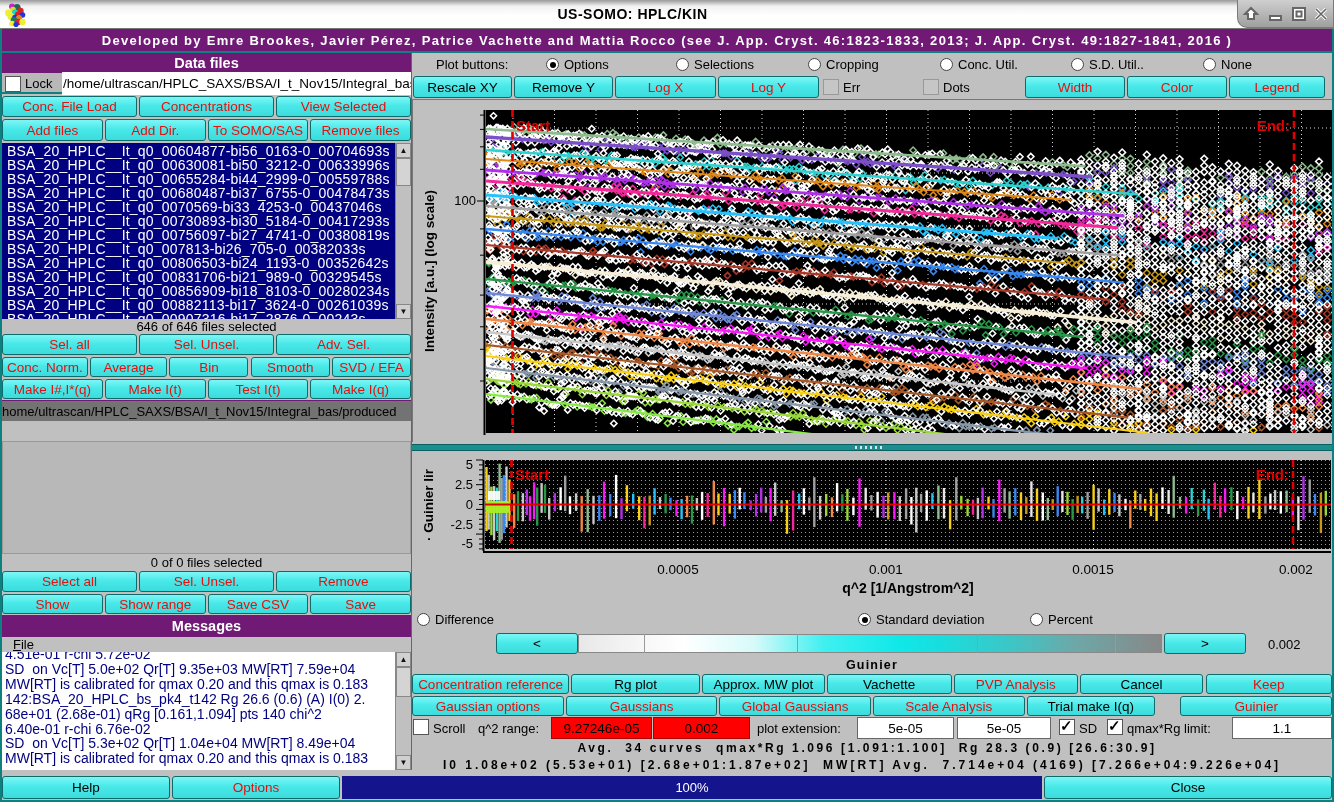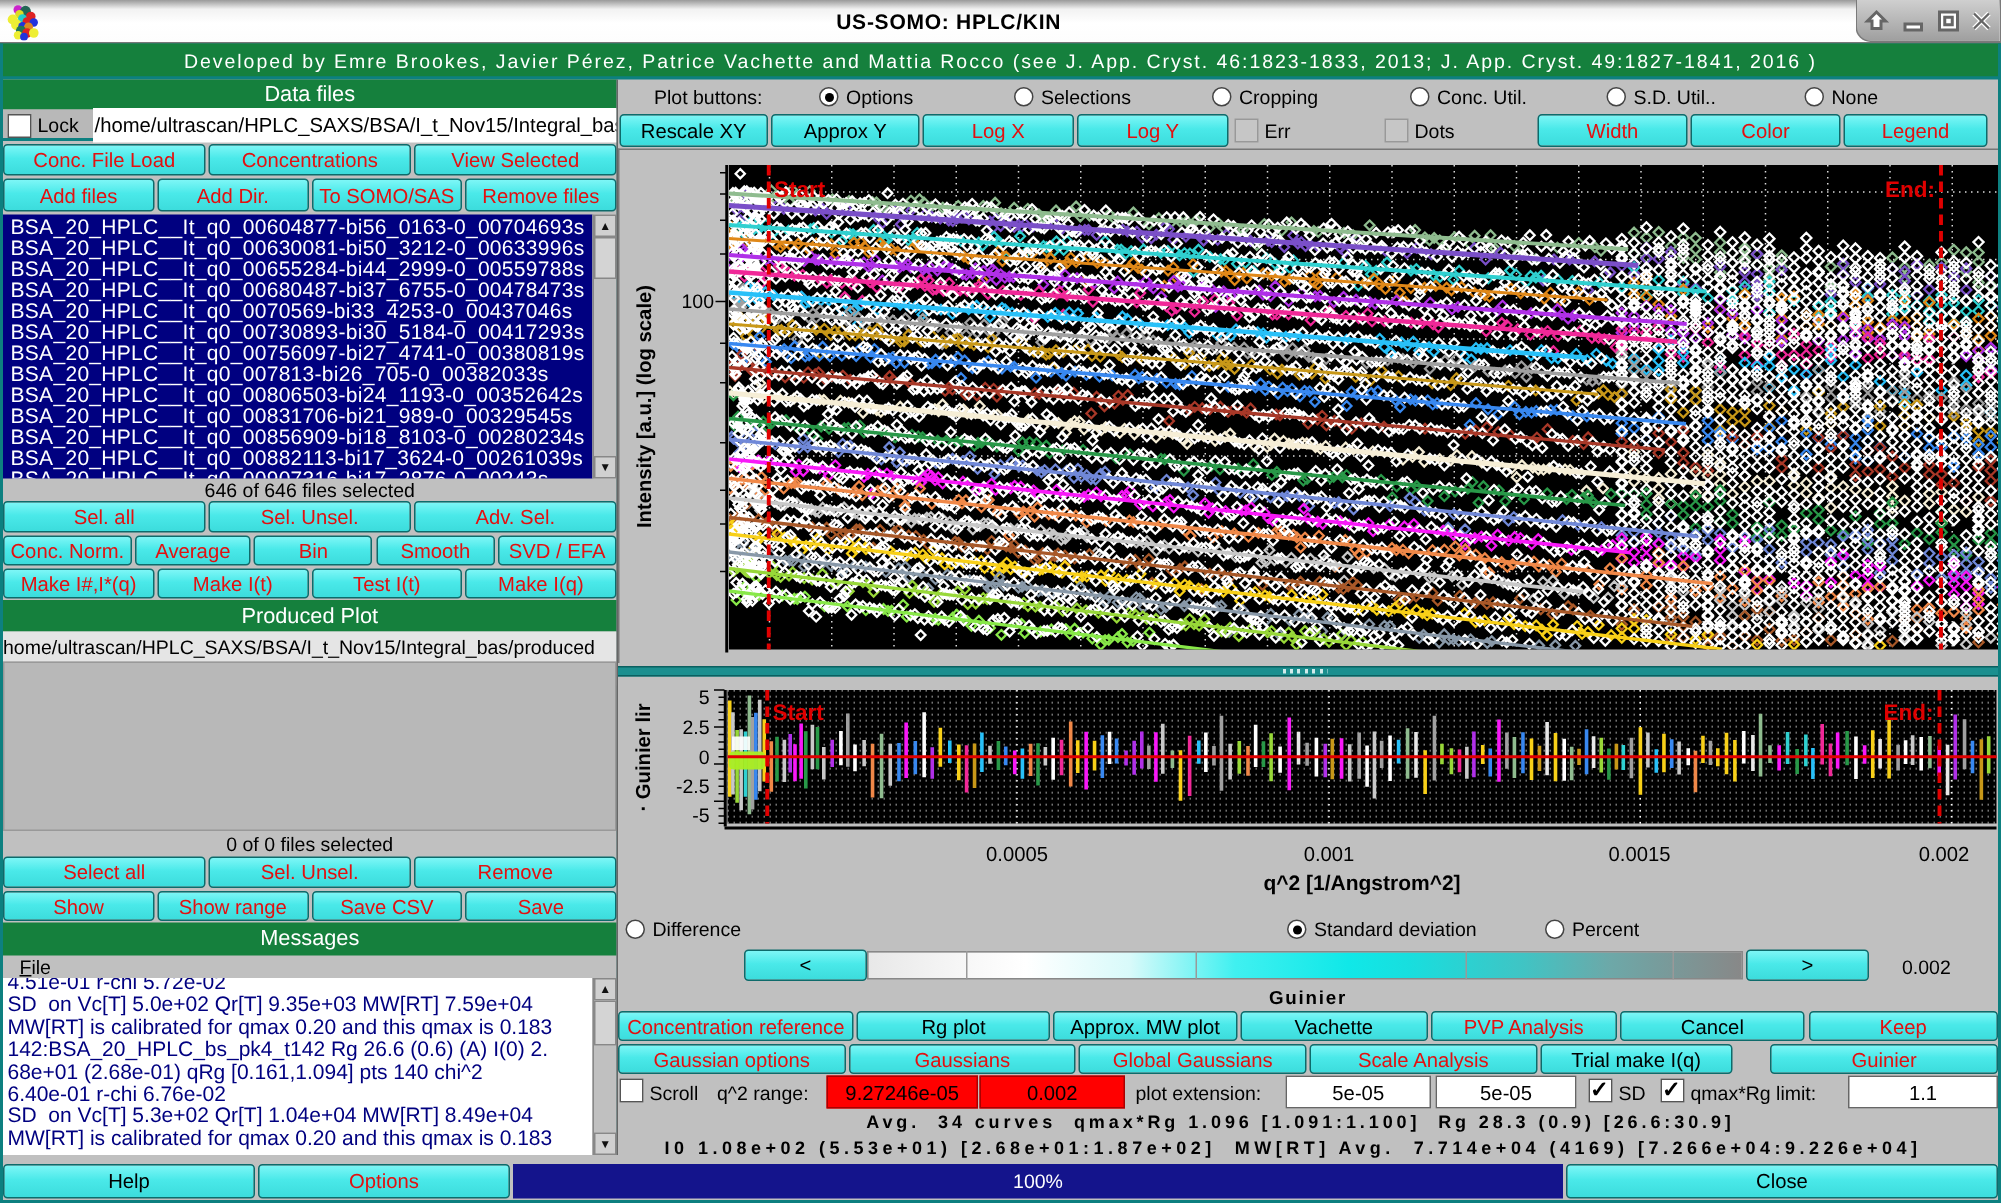--- a/index.html
+++ b/index.html
@@ -1,21 +1,21 @@
 <!DOCTYPE html>
 <html><head><meta charset="utf-8"><title>US-SOMO: HPLC/KIN</title><style>
 *{margin:0;padding:0;box-sizing:border-box}
 html,body{width:1334px;height:802px;overflow:hidden}
 body{font-family:"Liberation Sans",sans-serif;background:#0d8080;position:relative}
 .abs{position:absolute}
 .btn{position:absolute;background:linear-gradient(#7df6f6 0%,#4ae9e9 45%,#3cdcdc 100%);
  border:1.5px solid #0d6b6b;border-radius:3px;color:#000;font-size:13.5px;
  display:flex;align-items:center;justify-content:center;white-space:nowrap}
 .btn.r{color:#e31010}
-.hdr{position:absolute;background:#15803d;color:#fff;font-weight:normal;font-size:14.5px;
+.hdr{position:absolute;background:#701a75;color:#fff;font-weight:bold;font-size:14.5px;
  display:flex;align-items:center;justify-content:center}
 .gray{background:#c0c0c0}
 .lbl{position:absolute;font-size:13px;color:#000;display:flex;align-items:center;white-space:nowrap}
 .inp{position:absolute;background:#fff;border:1.5px solid #666;font-size:13.5px;
  display:flex;align-items:center;justify-content:center;white-space:nowrap}
 .cb{position:absolute;width:16px;height:16px;background:#fff;border:1.5px solid #555}
 .radio{width:13px;height:13px;border-radius:50%;background:#fff;border:1.5px solid #444;display:inline-block;position:absolute}
 .radio.sel::after{content:"";position:absolute;left:2.5px;top:2.5px;width:6px;height:6px;border-radius:50%;background:#000}
 .sb{position:absolute;width:15px;background:#c0c0c0;border-left:1px solid #888}
 .sbbtn{position:absolute;left:0;width:15px;height:15px;background:#d0d0d0;border:1px solid #888;
@@ -84,21 +84,21 @@
 <div class="btn r" style="left:2.0px;top:357px;width:85.8px;height:20px">Conc. Norm.</div>
 <div class="btn r" style="left:89.8px;top:357px;width:77.6px;height:20px">Average</div>
 <div class="btn r" style="left:169.3px;top:357px;width:79.2px;height:20px">Bin</div>
 <div class="btn r" style="left:250.6px;top:357px;width:79.2px;height:20px">Smooth</div>
 <div class="btn r" style="left:331.8px;top:357px;width:79.2px;height:20px">SVD / EFA</div>
 <div class="btn r" style="left:2.0px;top:379px;width:100.8px;height:20px">Make I#,I*(q)</div>
 <div class="btn r" style="left:104.8px;top:379px;width:100.8px;height:20px">Make I(t)</div>
 <div class="btn r" style="left:207.5px;top:379px;width:100.8px;height:20px">Test I(t)</div>
 <div class="btn r" style="left:310.2px;top:379px;width:100.8px;height:20px">Make I(q)</div>
 <div class="hdr" style="left:2px;top:400px;width:409px;height:21px">Produced Plot</div>
-<div class="abs" style="left:2px;top:421px;width:409px;height:36px;background:#e5e5e5;overflow:hidden">
+<div class="abs" style="left:2px;top:401px;width:409px;height:20px;background:#737373;overflow:hidden">
     <div class="lbl" style="left:0;top:0;height:20px">home/ultrascan/HPLC_SAXS/BSA/I_t_Nov15/Integral_bas/produced</div>
   </div>
 <div class="abs" style="left:2px;top:441px;width:409px;height:113px;background:#b8b8b8;border:1px solid #999"></div>
 <div class="lbl" style="left:2px;top:554px;width:409px;height:16px;justify-content:center">0 of 0 files selected</div>
 <div class="btn r" style="left:2.0px;top:571px;width:135.0px;height:21px">Select all</div>
 <div class="btn r" style="left:139.0px;top:571px;width:135.0px;height:21px">Sel. Unsel.</div>
 <div class="btn r" style="left:276.0px;top:571px;width:135.0px;height:21px">Remove</div>
 <div class="btn r" style="left:2.0px;top:594px;width:100.8px;height:20px">Show</div>
 <div class="btn r" style="left:104.8px;top:594px;width:100.8px;height:20px">Show range</div>
 <div class="btn r" style="left:207.5px;top:594px;width:100.8px;height:20px">Save CSV</div>
@@ -126,21 +126,21 @@
 <div class="lbl" style="left:694px;top:55px;height:18px">Selections</div>
 <div class="radio" style="left:808px;top:58px"></div>
 <div class="lbl" style="left:826px;top:55px;height:18px">Cropping</div>
 <div class="radio" style="left:940px;top:58px"></div>
 <div class="lbl" style="left:958px;top:55px;height:18px">Conc. Util.</div>
 <div class="radio" style="left:1071px;top:58px"></div>
 <div class="lbl" style="left:1089px;top:55px;height:18px">S.D. Util..</div>
 <div class="radio" style="left:1203px;top:58px"></div>
 <div class="lbl" style="left:1221px;top:55px;height:18px">None</div>
 <div class="btn" style="left:413px;top:76px;width:99px;height:22px">Rescale XY</div>
-<div class="btn" style="left:514px;top:76px;width:99px;height:22px">Approx Y</div>
+<div class="btn" style="left:514px;top:76px;width:99px;height:22px">Remove Y</div>
 <div class="btn r" style="left:615px;top:76px;width:101px;height:22px">Log X</div>
 <div class="btn r" style="left:718px;top:76px;width:101px;height:22px">Log Y</div>
 <div class="cb" style="left:823px;top:79px;background:#c6c6c6;border-color:#999"></div>
 <div class="lbl" style="left:843px;top:78px;height:18px">Err</div>
 <div class="cb" style="left:923px;top:79px;background:#c6c6c6;border-color:#999"></div>
 <div class="lbl" style="left:943px;top:78px;height:18px">Dots</div>
 <div class="btn r" style="left:1025px;top:76px;width:100px;height:22px">Width</div>
 <div class="btn r" style="left:1127px;top:76px;width:100px;height:22px">Color</div>
 <div class="btn r" style="left:1229px;top:76px;width:96px;height:22px">Legend</div>
 <div class="abs" style="left:412px;top:99px;width:922px;height:343px;background:#c0c0c0;border-left:1px solid #777;border-top:1px solid #777">

